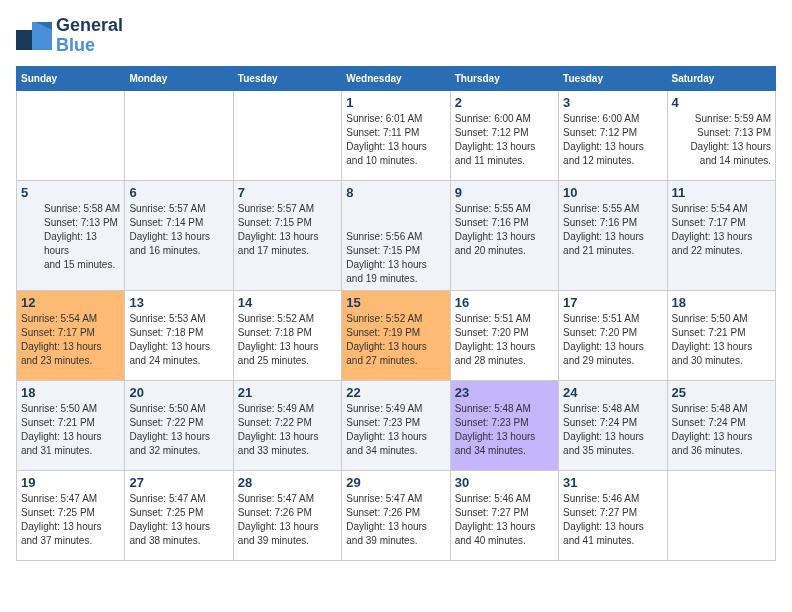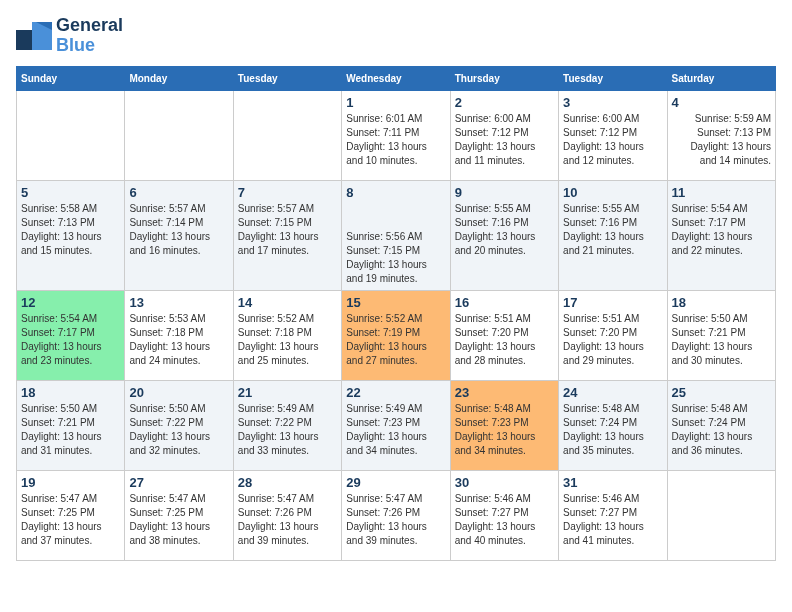--- a/index.html
+++ b/index.html
@@ -142,21 +142,21 @@
           <span class="day-number">4</span>
           <div class="day-info" style="white-space: pre-line; text-align: right;">Sunrise: 5:59 AM
 Sunset: 7:13 PM
 Daylight: 13 hours
 and 14 minutes.</div>
         </td>
       </tr>
       <tr>
         <td style="background: rgb(240, 244, 248);">
           <span class="day-number">5</span>
-          <div class="day-info" style="white-space: pre-line;">Sunrise: 5:58 AM
+          <div class="day-info" style="white-space: pre-line; margin-left: 23px;">Sunrise: 5:58 AM
 Sunset: 7:13 PM
 Daylight: 13 hours
 and 15 minutes.</div>
         </td>
         <td style="background: rgb(240, 244, 248);">
           <span class="day-number">6</span>
           <div class="day-info" style="white-space: pre-line;">Sunrise: 5:57 AM
 Sunset: 7:14 PM
 Daylight: 13 hours
 and 16 minutes.</div>
@@ -191,21 +191,21 @@
         </td>
         <td style="background: rgb(240, 244, 248);">
           <span class="day-number">11</span>
           <div class="day-info" style="white-space: pre-line;">Sunrise: 5:54 AM
 Sunset: 7:17 PM
 Daylight: 13 hours
 and 22 minutes.</div>
         </td>
       </tr>
       <tr>
-        <td style="background: #86efac;">
+        <td style="background: #fdba74;">
           <span class="day-number">12</span>
           <div class="day-info" style="white-space: pre-line;">Sunrise: 5:54 AM
 Sunset: 7:17 PM
 Daylight: 13 hours
 and 23 minutes.</div>
         </td>
         <td style="background: rgb(255, 255, 255);">
           <span class="day-number">13</span>
           <div class="day-info" style="white-space: pre-line;">Sunrise: 5:53 AM
 Sunset: 7:18 PM
@@ -270,21 +270,21 @@
 Daylight: 13 hours
 and 33 minutes.</div>
         </td>
         <td style="background: rgb(240, 244, 248);">
           <span class="day-number">22</span>
           <div class="day-info" style="white-space: pre-line;">Sunrise: 5:49 AM
 Sunset: 7:23 PM
 Daylight: 13 hours
 and 34 minutes.</div>
         </td>
-        <td style="background: #fdba74;">
+        <td style="background: #c4b5fd;">
           <span class="day-number">23</span>
           <div class="day-info" style="white-space: pre-line;">Sunrise: 5:48 AM
 Sunset: 7:23 PM
 Daylight: 13 hours
 and 34 minutes.</div>
         </td>
         <td style="background: rgb(240, 244, 248);">
           <span class="day-number">24</span>
           <div class="day-info" style="white-space: pre-line;">Sunrise: 5:48 AM
 Sunset: 7:24 PM

